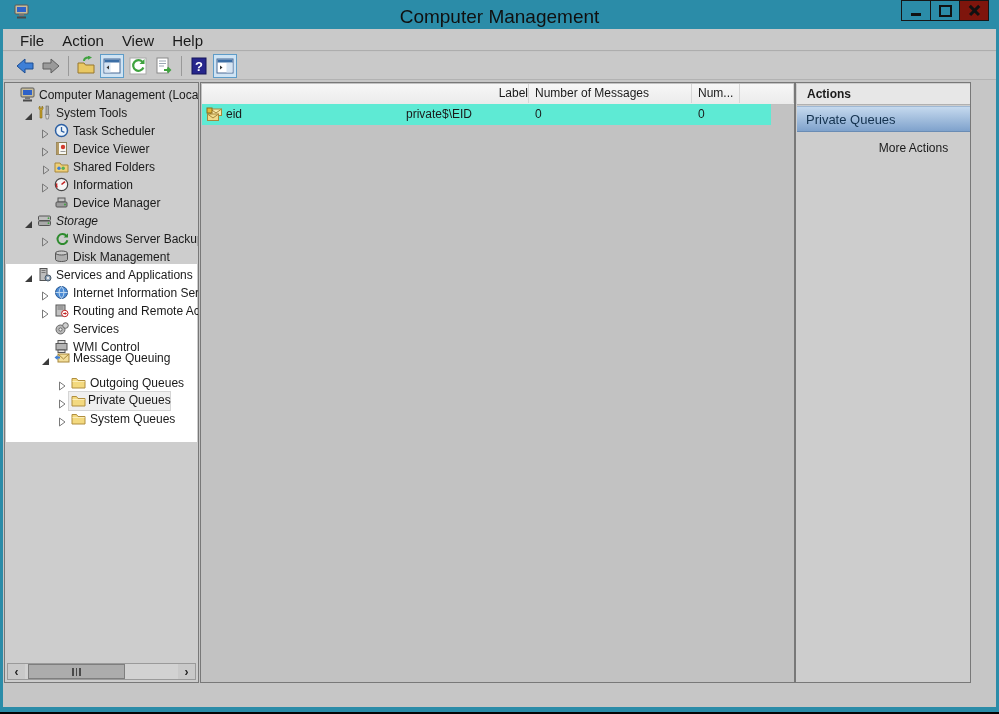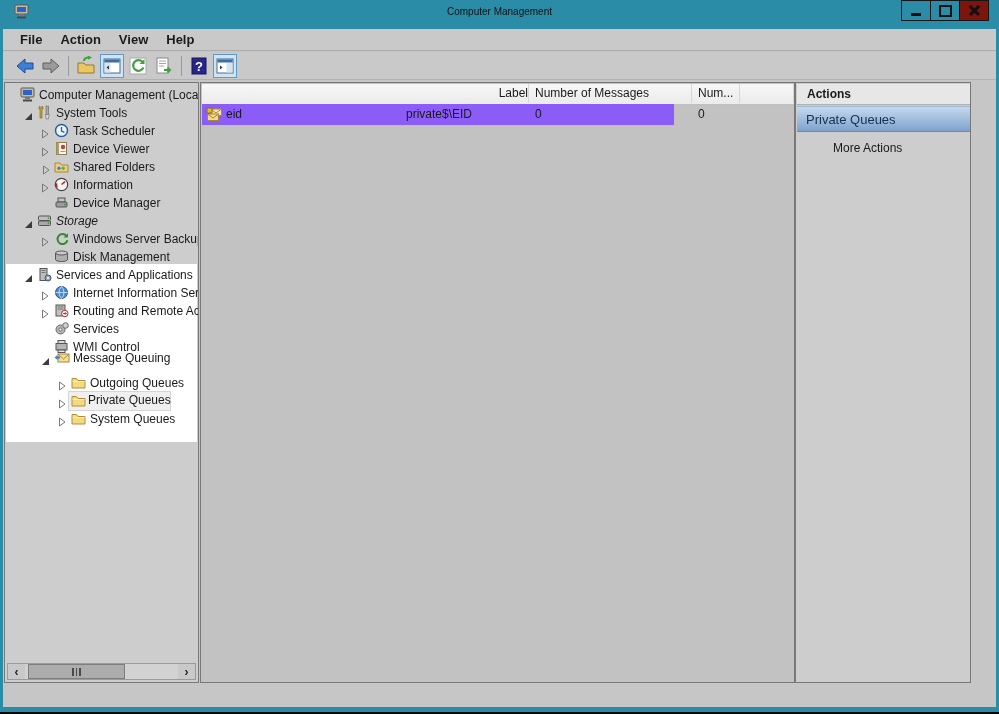--- a/index.html
+++ b/index.html
@@ -1,36 +1,36 @@
 <!DOCTYPE html>
 <html><head>
 <meta charset="utf-8">
 <style>
   html,body{margin:0;padding:0;background:#000;}
   #win{position:relative;width:999px;height:714px;background:#2B8CA8;overflow:hidden;
        font-family:"Liberation Sans",sans-serif;color:#1a1a1a;-webkit-font-smoothing:antialiased;}
   .abs{position:absolute;}
   
   #titlebar{left:0;top:0;width:999px;height:29px;}
-  #title-text{left:0;right:0;top:6px;text-align:center;font-size:10px;color:#101010;}
+  #title-text{left:0;right:0;top:6px;text-align:center;font-size:19px;color:#101010;}
   #app-icon{left:14px;top:4px;}
   #win-controls{right:10px;top:0;display:flex;}
   .winbtn{width:30px;height:21px;border:1px solid #161616;margin-left:-1px;
           display:flex;align-items:center;justify-content:center;box-sizing:border-box;}
   .winbtn.close{background:#7E150C;}
   .glyph-min{width:10px;height:3px;background:#111;margin-top:8px;}
   .glyph-max{width:9px;height:8px;border:2px solid #111;}
   .glyph-close{position:relative;width:11px;height:11px;}
   .glyph-close i{position:absolute;left:-1px;top:4px;width:13px;height:2.6px;background:#111;}
   .glyph-close i:first-child{transform:rotate(45deg);}
   .glyph-close i:last-child{transform:rotate(-45deg);}
   
   #chrome{left:3px;top:29px;width:993px;height:678px;background:#C6C6C6;}
   #menubar{left:0;top:0;width:100%;height:22px;background:#C9C9C9;border-bottom:1px solid #ADADAD;padding-left:8px;box-sizing:border-box;}
-  .menu-item{display:inline-block;padding:3px 9px 0 9px;font-size:13px;height:19px;font-weight:bold;}
+  .menu-item{display:inline-block;padding:3px 9px 0 9px;font-size:15px;height:19px;}
   #toolbar{left:0;top:23px;width:100%;height:28px;background:#C9C9C9;border-bottom:1px solid #B2B2B2;
            display:flex;align-items:center;padding-left:10px;box-sizing:border-box;}
   .toolbtn{width:24px;height:24px;display:flex;align-items:center;justify-content:center;margin-right:2px;box-sizing:border-box;}
   .toolbtn.toggled{border:1px solid #5E9CC8;background:#CFE3F3;}
   .tool-sep{width:1px;height:20px;background:#999;margin:0 5px 0 3px;}
   
   .pane{box-sizing:border-box;border:1px solid #787878;}
   #tree-pane{left:1px;top:53px;width:195px;height:601px;background:#CDCDCD;overflow:hidden;}
   #tree-white{left:1px;top:181px;width:191px;height:178px;background:#FFFFFF;}
   .tree-row{position:absolute;left:0;width:100%;height:18px;line-height:18px;font-size:12px;white-space:nowrap;}
@@ -44,32 +44,32 @@
           font-size:12px;font-weight:bold;color:#222;}
   #sb-track{position:relative;flex:1;}
   #sb-thumb{position:absolute;left:3px;top:0;width:97px;height:15px;background:#ACACAC;border:1px solid #7E7E7E;
             box-sizing:border-box;display:flex;align-items:center;justify-content:center;gap:2px;}
   #sb-thumb i{width:1.6px;height:8px;background:#4A4A4A;display:block;}
   
   #list-pane{left:197px;top:53px;width:595px;height:601px;background:#C2C2C2;overflow:hidden;}
   #list-header{left:1px;top:1px;height:20px;width:592px;background:linear-gradient(#F7F7F7,#EBEBEB);border-bottom:1px solid #C0C0C0;}
   .hdr-cell{position:absolute;top:0;height:19px;line-height:19px;font-size:12px;padding-left:6px;
             border-right:1px solid #D6D6D6;box-sizing:border-box;overflow:hidden;white-space:nowrap;}
-  #list-row{left:1px;top:21px;height:21px;width:472px;background:#8b5cf6;}
+  #list-row{left:1px;top:21px;height:21px;width:569px;background:#5eead4;}
   .row-cell{position:absolute;top:0;height:21px;line-height:21px;font-size:12px;padding-left:6px;box-sizing:border-box;white-space:nowrap;}
   .row-icon{position:absolute;left:4px;top:3px;width:17px;height:15px;}
   
   #actions-pane{left:792px;top:53px;width:176px;height:601px;background:#CDCDCD;overflow:hidden;}
   #actions-header{left:1px;top:1px;width:197px;height:21px;background:#E7E7E7;border-bottom:1px solid #B0B0B0;
                   font-size:12px;font-weight:bold;line-height:21px;padding-left:10px;box-sizing:border-box;}
   #actions-group{left:1px;top:23px;width:197px;height:26px;background:linear-gradient(#C5D9EE,#7FA2CC);
                  border-top:1px solid #9FB8D4;border-bottom:1px solid #6A8CB4;box-sizing:border-box;
                  font-size:13px;color:#14324F;line-height:25px;padding-left:9px;}
   #actions-group .chev{position:absolute;right:12px;top:10px;}
-  #more-actions{left:1px;top:55px;width:197px;height:20px;font-size:12px;line-height:20px;padding-left:36px;box-sizing:border-box;}
+  #more-actions{left:1px;top:55px;width:197px;height:20px;font-size:12px;line-height:20px;padding-left:36px;box-sizing:border-box;text-align:center;}
   #more-actions .chev{position:absolute;right:10px;top:5px;}
   #frame-bottom{left:0;bottom:0;width:999px;height:2px;background:#050505;}
 </style>
 </head>
 <body>
 
 <div id="win">
 
   <div id="titlebar" class="abs">
     <span id="app-icon" class="abs"><svg width="16" height="16" viewBox="0 0 16 16">

